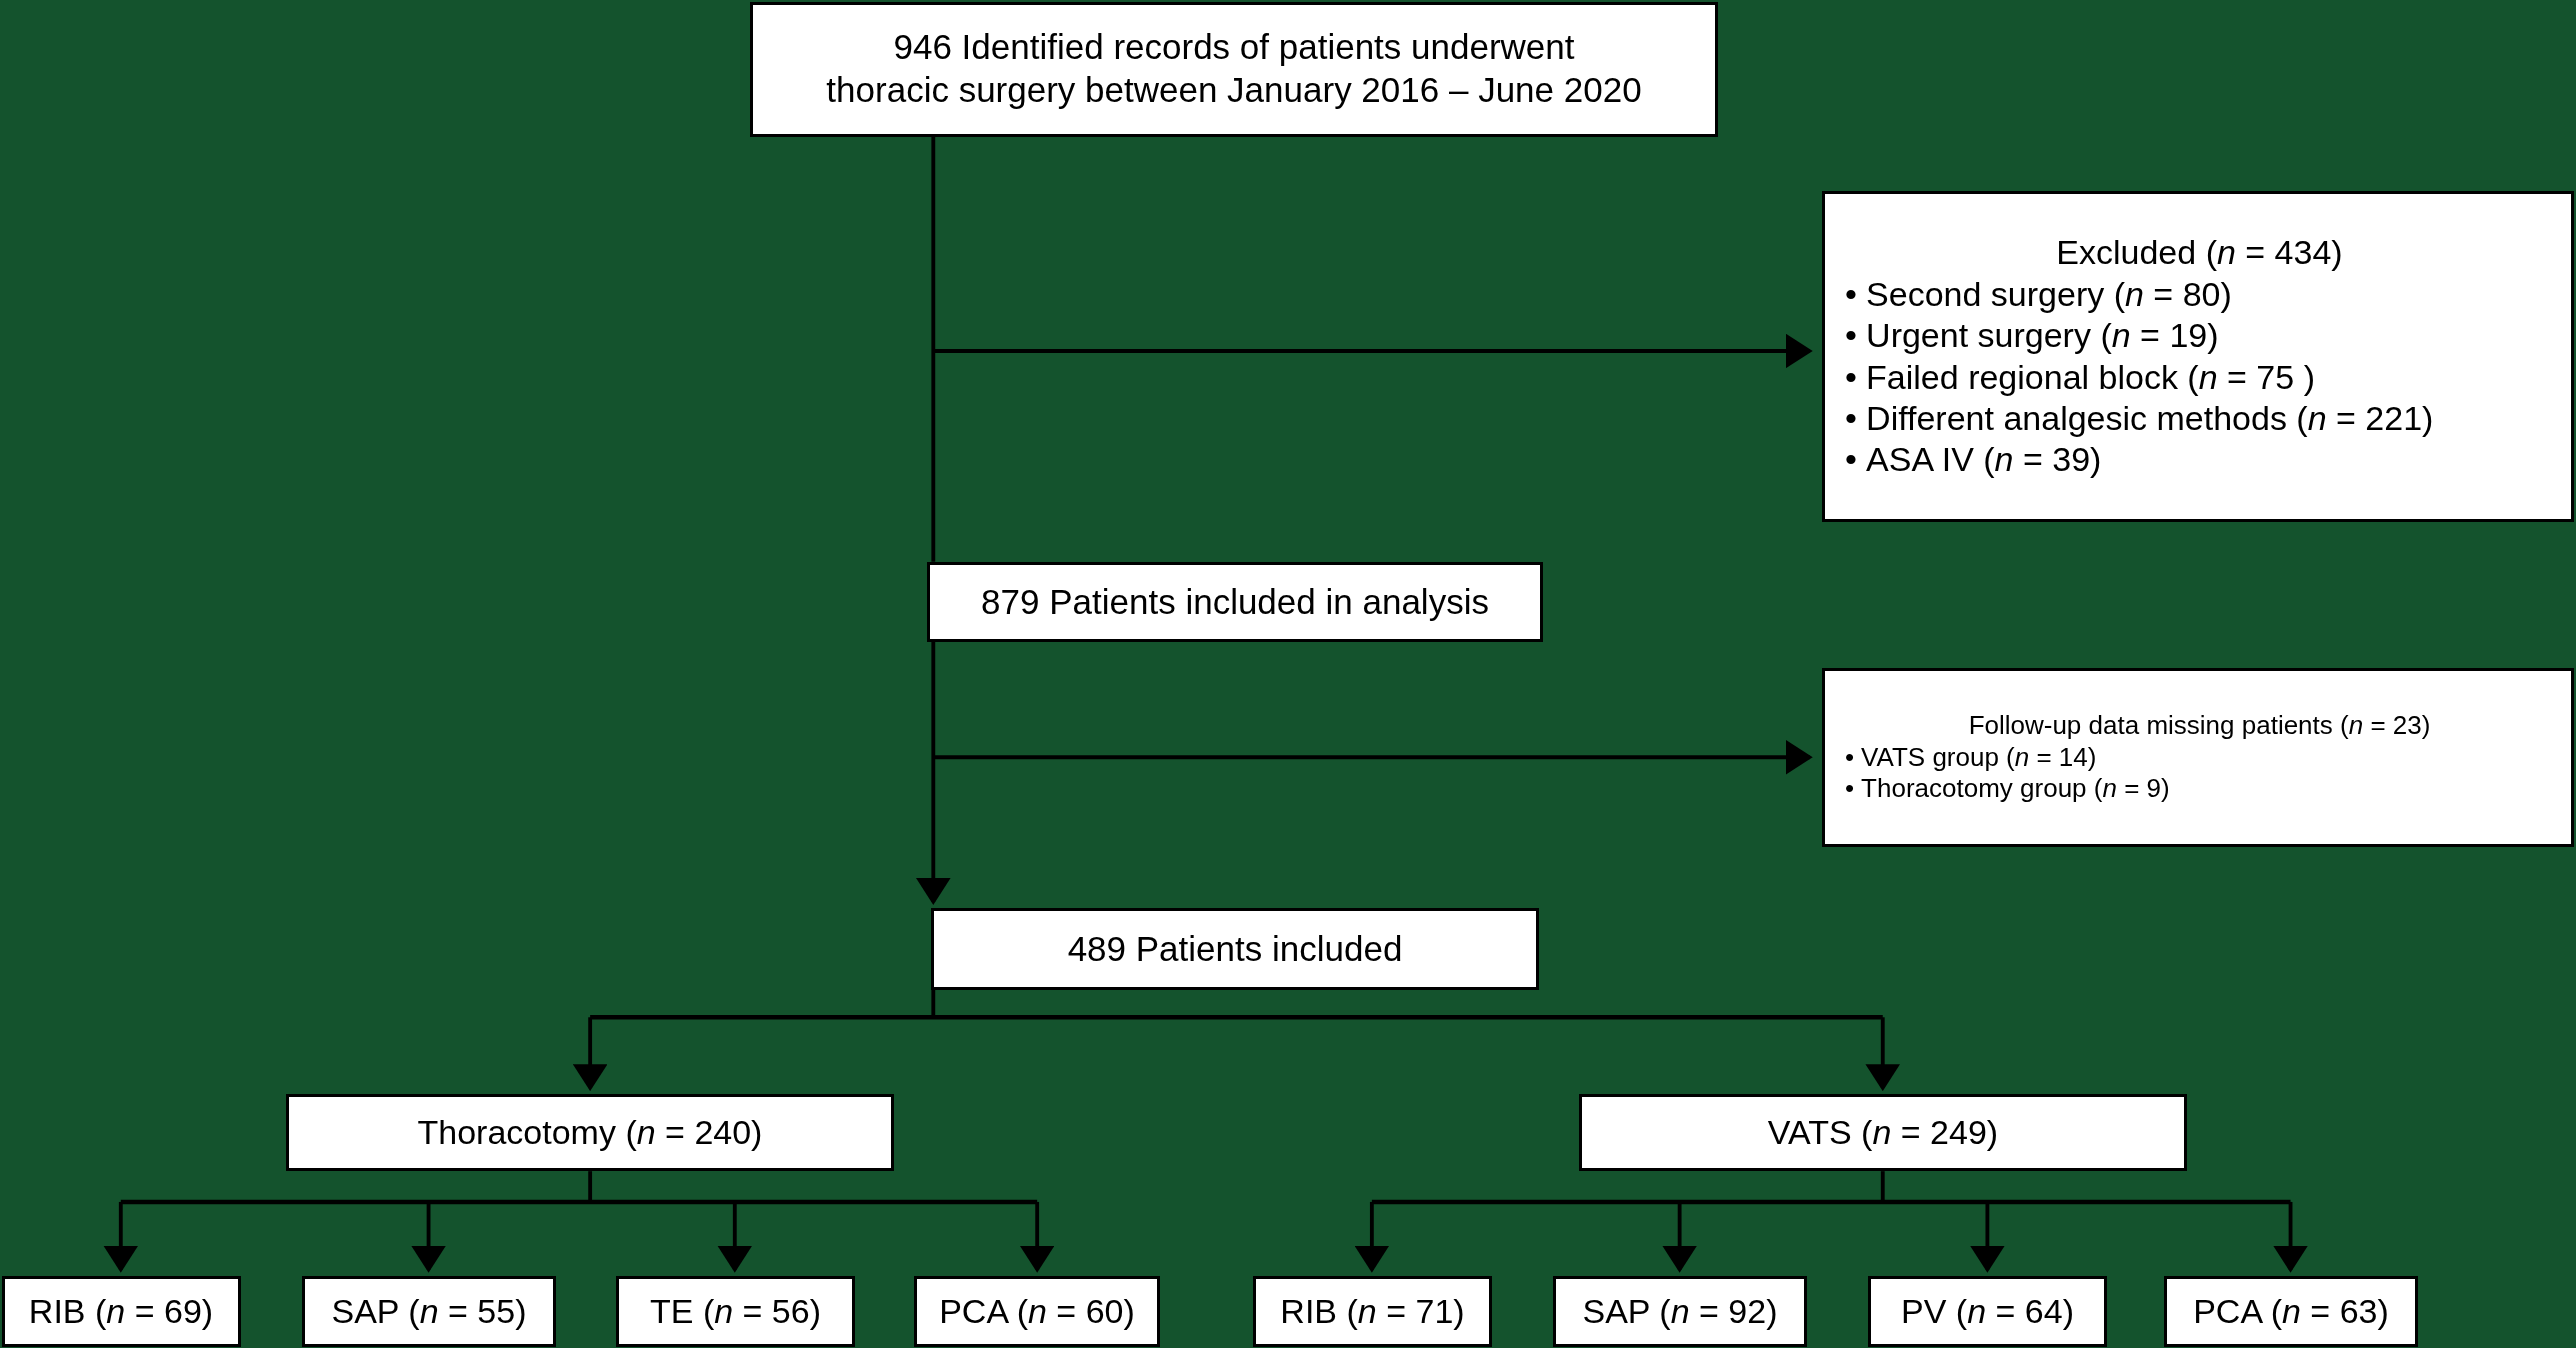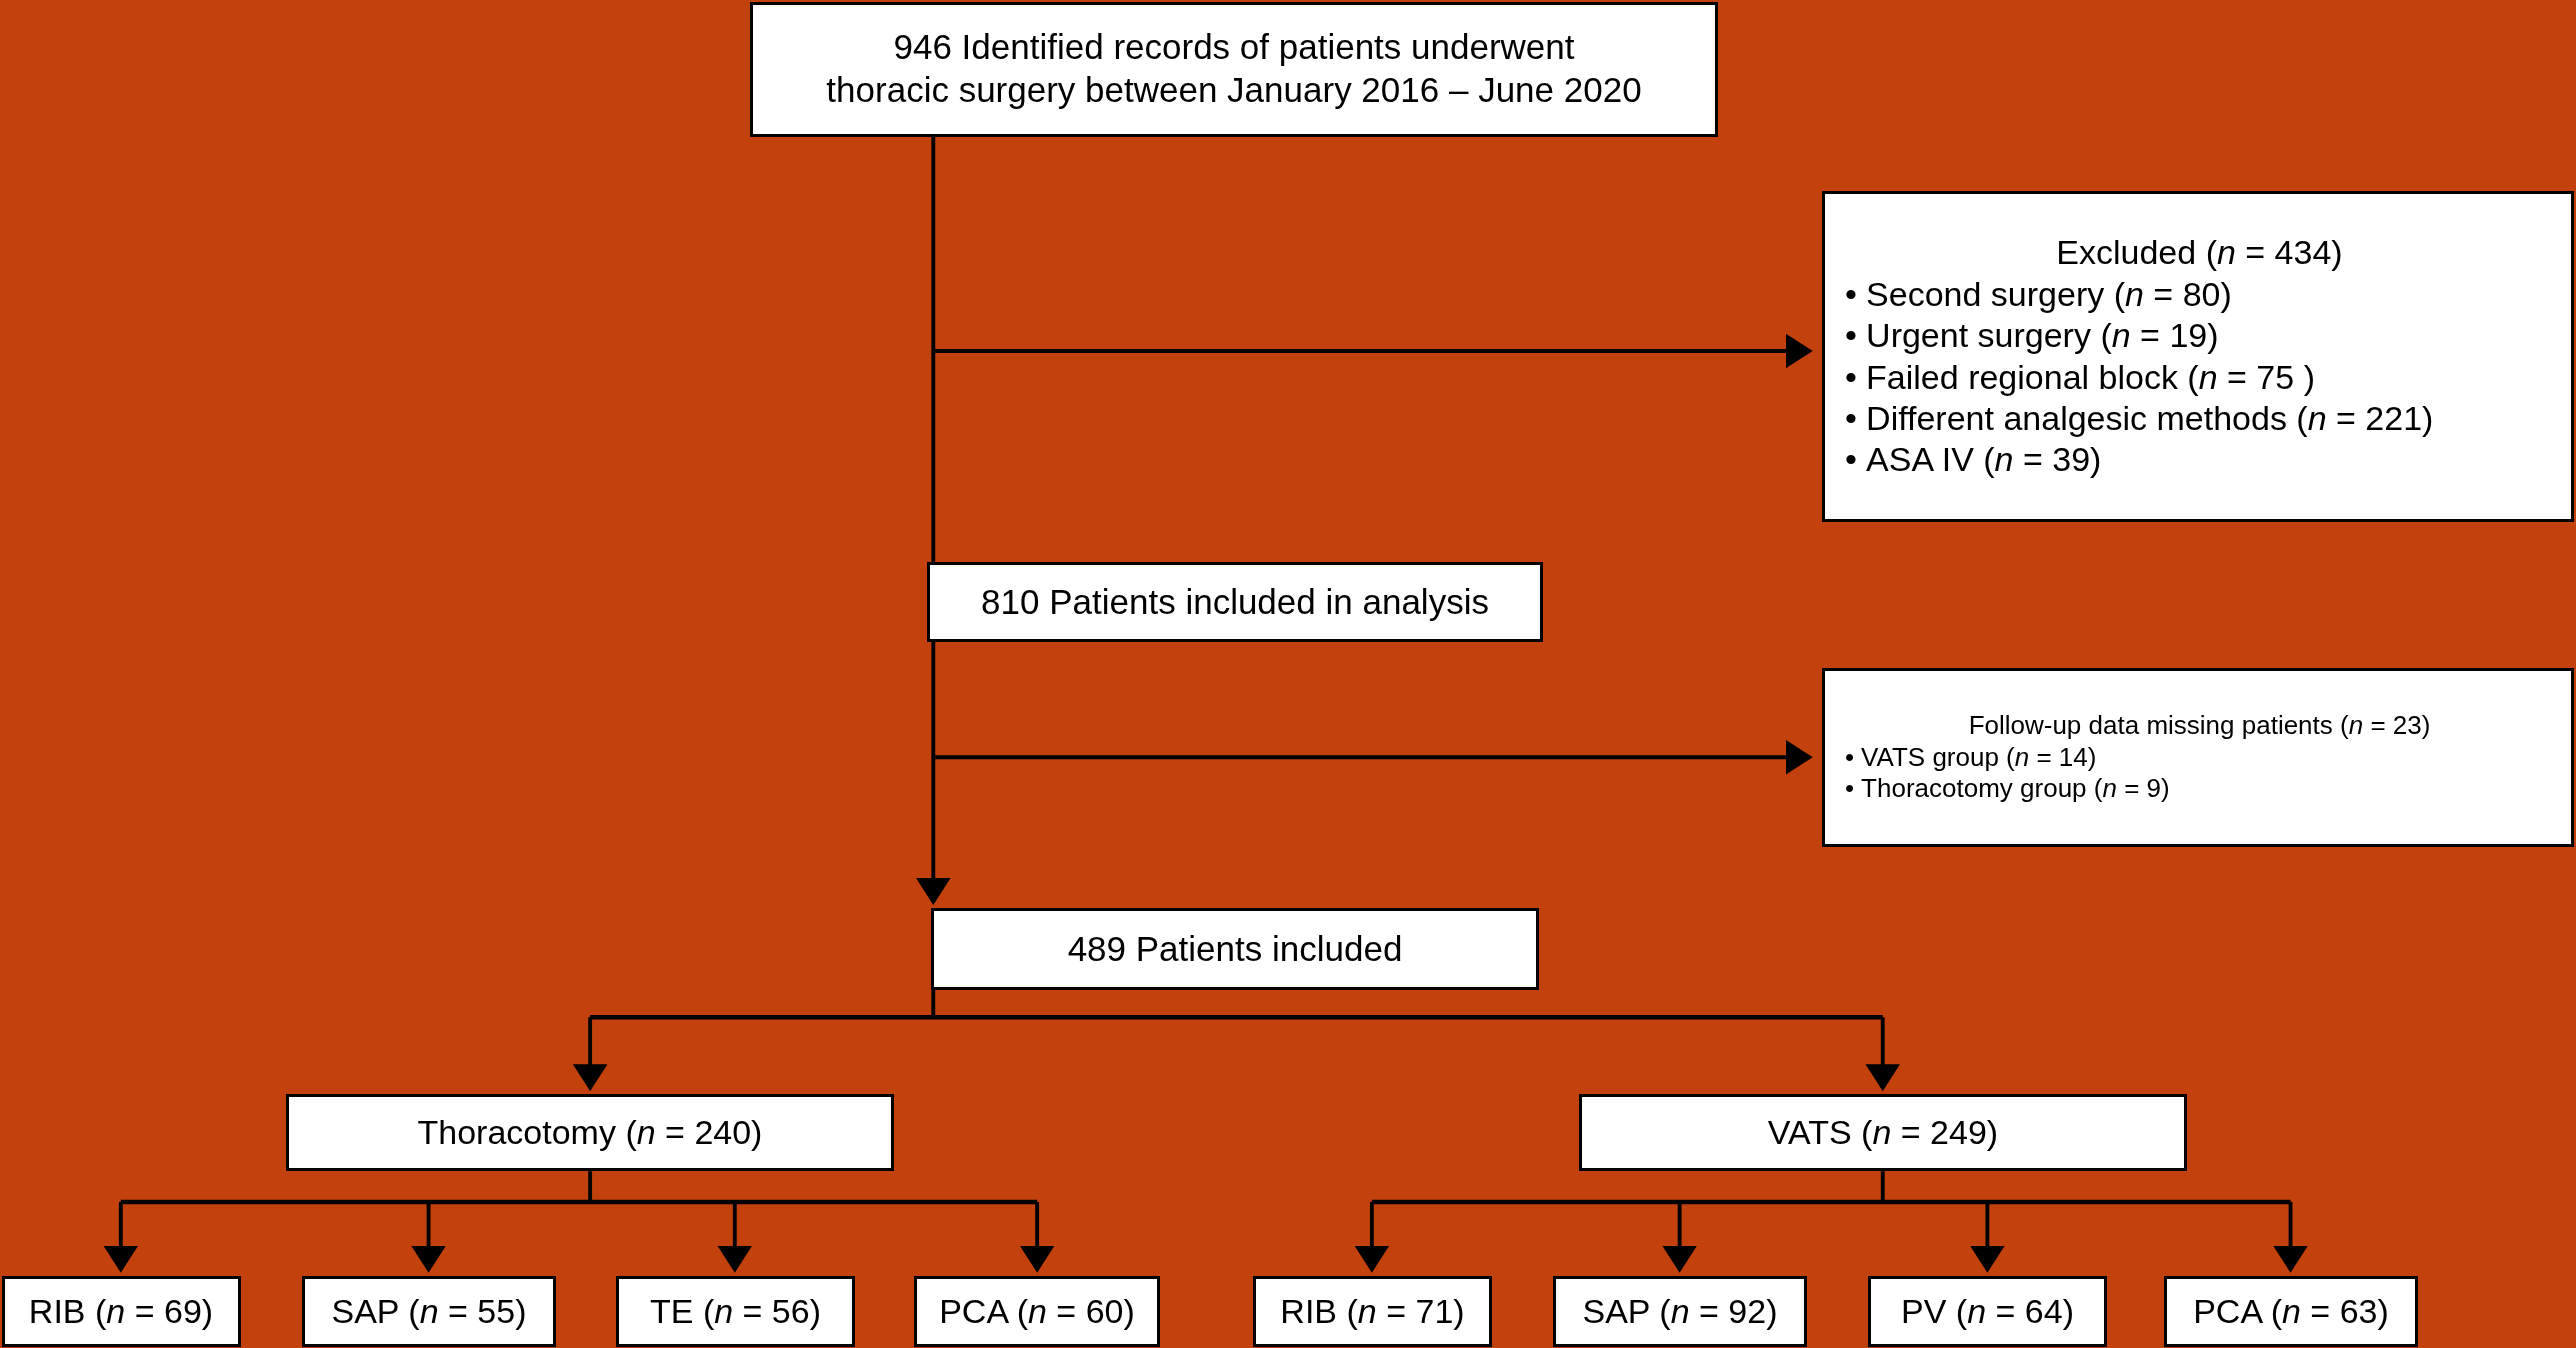--- a/index.html
+++ b/index.html
@@ -9,21 +9,21 @@
     background: #ffffff;
   }
   body {
     font-family: "Liberation Sans", sans-serif;
     color: #000000;
   }
   #canvas {
     position: relative;
     width: 2576px;
     height: 1349px;
-    background: #c2410c;
+    background: #14532d;
     overflow: hidden;
   }
   svg.connectors {
     position: absolute;
     left: 0;
     top: 0;
     width: 2576px;
     height: 1349px;
     pointer-events: none;
   }
@@ -153,21 +153,21 @@
     <div class="bullets">
       <div class="bullet"><span class="dot">•</span><span>Second surgery (</span><i class="nvar">n</i><span> = 80)</span></div>
       <div class="bullet"><span class="dot">•</span><span>Urgent surgery (</span><i class="nvar">n</i><span> = 19)</span></div>
       <div class="bullet"><span class="dot">•</span><span>Failed regional block (</span><i class="nvar">n</i><span> = 75 )</span></div>
       <div class="bullet"><span class="dot">•</span><span>Different analgesic methods (</span><i class="nvar">n</i><span> = 221)</span></div>
       <div class="bullet"><span class="dot">•</span><span>ASA IV (</span><i class="nvar">n</i><span> = 39)</span></div>
     </div>
   </div>
 
   <div class="node center" id="node-included-analysis">
-    <div class="line">810 Patients included in analysis</div>
+    <div class="line">879 Patients included in analysis</div>
   </div>
 
   <div class="node" id="node-followup">
     <div class="headline"><span>Follow-up data missing patients (</span><i class="nvar">n</i><span> = 23)</span></div>
     <div class="bullets">
       <div class="bullet"><span class="dot">•</span><span>VATS group (</span><i class="nvar">n</i><span> = 14)</span></div>
       <div class="bullet"><span class="dot">•</span><span>Thoracotomy group (</span><i class="nvar">n</i><span> = 9)</span></div>
     </div>
   </div>
 

